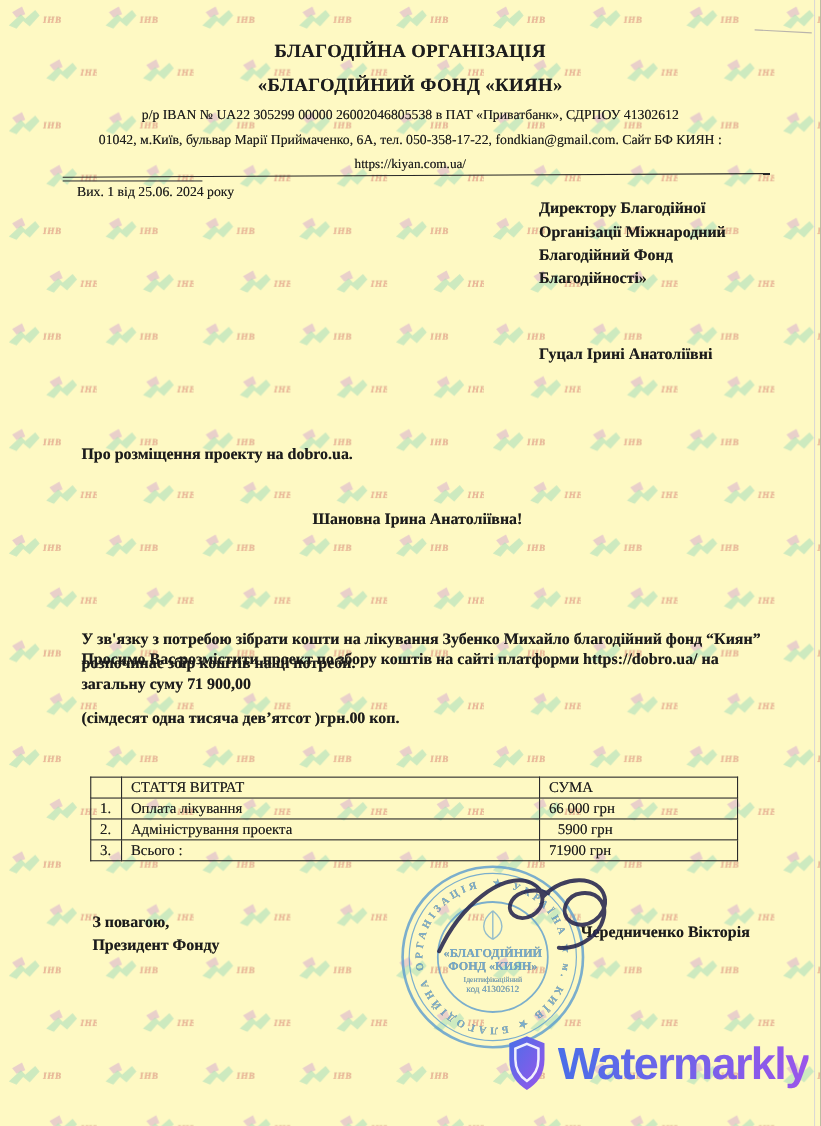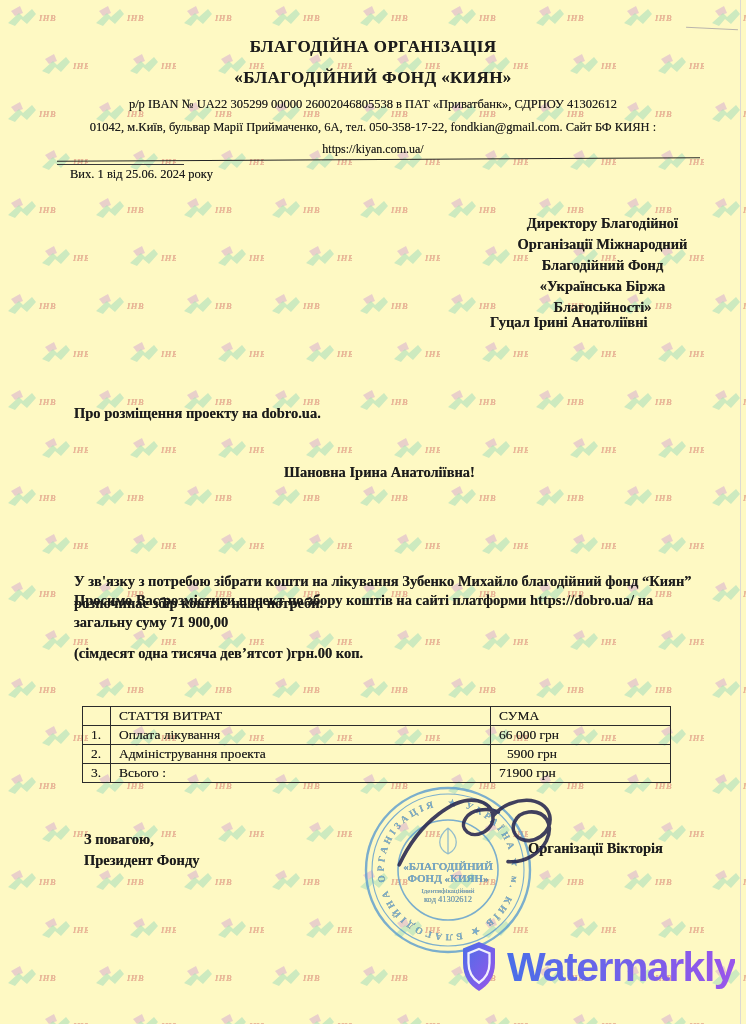--- a/index.html
+++ b/index.html
@@ -70,25 +70,24 @@
   <div class="abs centered layer title" style="top:37px;">БЛАГОДІЙНА ОРГАНІЗАЦІЯ</div>
   <div class="abs centered layer title" style="top:68px;">«БЛАГОДІЙНИЙ ФОНД «КИЯН»</div>
   <div class="abs centered layer meta" style="top:97px;">р/р IBAN № UA22 305299 00000 26002046805538  в ПАТ «Приватбанк», СДРПОУ 41302612</div>
   <div class="abs centered layer meta" style="top:120px;">01042, м.Київ, бульвар Марії Приймаченко, 6А, тел. 050-358-17-22, fondkian@gmail.com. Сайт БФ КИЯН :</div>
   <div class="abs centered layer" style="top:142px; font-size:12px;">https://kiyan.com.ua/</div>
 
   <div class="abs layer rule" style="left:57px; top:159px; width:643px; transform:rotate(-0.3deg);"></div>
   <div class="abs layer rule-thin" style="left:57px; top:164px; width:127px;"></div>
   <div class="abs layer ref-line" style="left:70px; top:167px;">Вих. 1  від 25.06. 2024 року</div>
 
-  <div class="abs layer recipient" style="left:490px; top:213px;text-align:center;">
+  <div class="abs layer recipient" style="left:490px; top:180px;">
     <div>Директору Благодійної</div>
     <div>Організації Міжнародний</div>
     <div>Благодійний Фонд</div>
-    <div>«Українська Біржа</div>
     <div>Благодійності»</div>
   </div>
   <div class="abs layer recipient" style="left:490px; top:312px;">Гуцал Ірині Анатоліївні</div>
 
   <div class="abs layer subject" style="left:74px; top:405px;">Про розміщення проекту на dobro.ua.</div>
   <div class="abs layer salutation" style="left:284px; top:464px;">Шановна Ірина Анатоліївна!</div>
 
   <div class="abs layer para" style="left:74px; top:532px;margin-top:38px;">У зв'язку з потребою зібрати кошти на лікування Зубенко Михайло благодійний фонд “Киян” розпочинає збір коштів на ці потреби.</div>
   <div class="abs layer para" style="left:74px; top:589px;">Просимо Вас розмістити проект по збору коштів на сайті платформи  https://dobro.ua/  на загальну суму 71 900,00</div>
   <div class="abs layer para" style="left:74px; top:642px;">(сімдесят одна тисяча дев’ятсот  )грн.00 коп.</div>
@@ -115,21 +114,21 @@
         <td class="c-item">Всього :</td>
         <td class="c-sum">71900 грн</td>
       </tr>
     </tbody>
   </table>
 
   <div class="abs layer closing" style="left:84px; top:829px;">
     <div>З повагою,</div>
     <div>Президент Фонду</div>
   </div>
-  <div class="abs layer signer" style="left:528px; top:840px;">Організації Вікторія</div>
+  <div class="abs layer signer" style="left:528px; top:840px;">Чередниченко Вікторія</div>
 
   <svg class="abs stamp-svg" style="left:360px; top:782px;" width="176" height="176" viewBox="0 0 176 176">
     <g fill="none" style="stroke:var(--stamp-color,#5b9ccf)" opacity="0.8">
       <circle cx="88" cy="88" r="82" stroke-width="2.4"></circle>
       <circle cx="88" cy="88" r="76" stroke-width="1.1"></circle>
       <circle cx="88" cy="88" r="50" stroke-width="1.6"></circle>
     </g>
     <defs>
       <path id="ringPath" d="M88,24 A64,64 0 1 1 87.99,24"></path>
     </defs>

